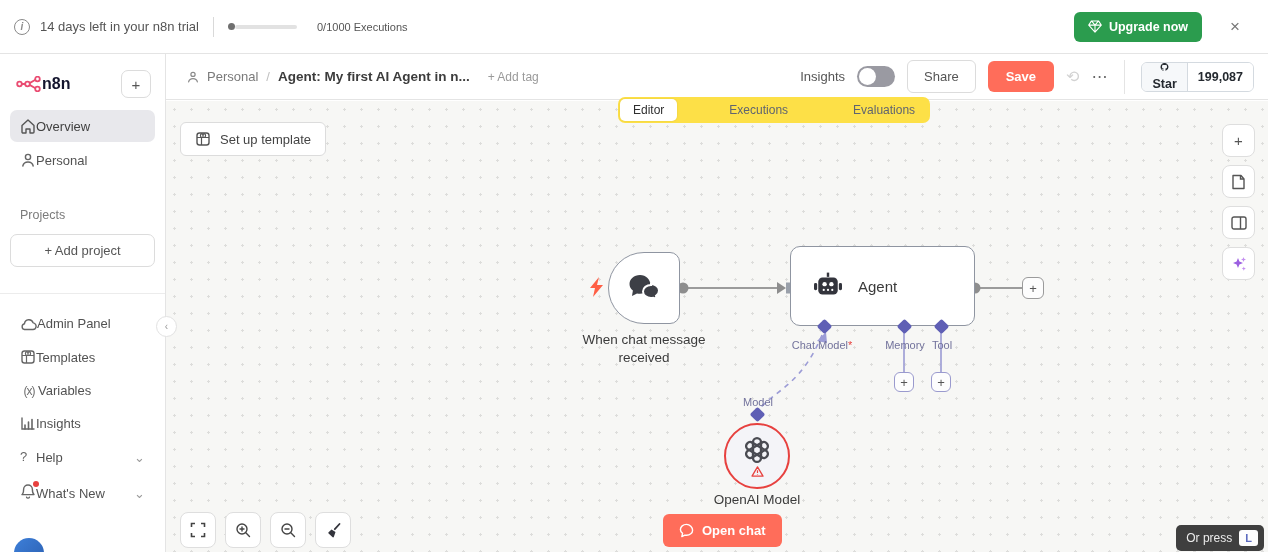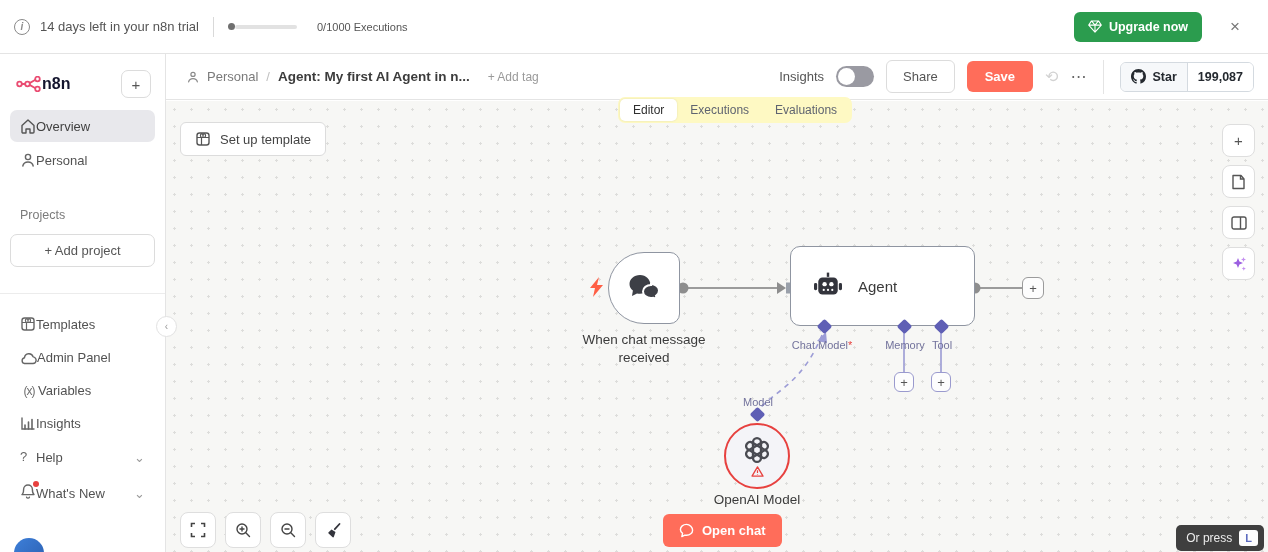--- a/index.html
+++ b/index.html
@@ -64,26 +64,26 @@
   .share-btn { background:#fff; border:1px solid #dcdcdc; border-radius:6px; padding:8px 16px;
                font-size:13px; color:#555; cursor:pointer; }
   .save-btn { background:#ff6d5a; border:none; border-radius:6px; padding:8px 18px;
               font-size:13px; font-weight:600; color:#fff; cursor:pointer; }
   .hist-icon { font-size:16px; color:#d2d2d2; }
   .more-icon { font-size:16px; color:#666; cursor:pointer; letter-spacing:1px; }
   .hdr-vdiv { width:1px; height:34px; background:#e4e4e4; margin:0 4px; }
   .star-widget { display:flex; align-items:stretch; border:1px solid #d4dae0; border-radius:6px;
                  overflow:hidden; cursor:pointer; height:30px; }
   .star-left { display:flex; align-items:center; gap:6px; padding:0 10px; background:#f6f8fa;
-               font-size:12.5px; font-weight:600; color:#24292f; border-right:1px solid #d4dae0; }
+               font-size:12.5px; font-weight:600; color:#24292f; border-right:1px solid #d4dae0;flex-direction:column; }
   .star-count { display:flex; align-items:center; padding:0 10px; font-size:12.5px; font-weight:600; color:#24292f; background:#fff; }
 
   
-  .tabs { position:absolute; left:452px; top:43px; z-index:20; display:flex; background:#fef9c3;
-          border-radius:7px; padding:2px; }
+  .tabs { position:absolute; left:452px; top:43px; z-index:20; display:flex; background:#fde047;
+          border-radius:7px; padding:2px;gap:39px; }
   .tab { font-size:12px; color:#5f6470; padding:4px 13px; border-radius:5px; cursor:pointer; white-space:nowrap; }
   .tab.active { background:#fff; color:#2f2f2f; box-shadow:0 0 2px rgba(0,0,0,.12); }
 
   
   .canvas { position:absolute; left:0; top:47px; width:1102px; height:451px; background-color:#f7f7f5;
             background-image:radial-gradient(circle,#dddddb 1.1px,transparent 1.1px); background-size:17px 17px; overflow:hidden; }
   .setup-btn { position:absolute; left:14px; top:21px; display:flex; align-items:center; gap:9px;
                background:#fff; border:1px solid #dcdcdc; border-radius:6px; padding:8px 14px;
                font-size:13px; color:#444; cursor:pointer; z-index:5; }
 
@@ -194,31 +194,31 @@
         </svg>
       <span>Personal</span>
     </div>
 
     <div class="side-heading">Projects</div>
     <button class="add-project">+ Add project</button>
 
     <div class="side-divider"></div>
 
     <div class="side-item">
+      <svg width="17" height="14" viewBox="0 0 17 14">
+          <path d="M4.5 12.5h8a3.3 3.3 0 0 0 .6-6.6 4.4 4.4 0 0 0-8.6.9A2.9 2.9 0 0 0 4.5 12.5z" fill="none" stroke="#666" stroke-width="1.4" stroke-linejoin="round"></path>
+        </svg>
+      <span>Admin Panel</span>
+    </div>
+    <div class="side-item">
       <svg width="16" height="16" viewBox="0 0 16 16">
           <rect x="2" y="2" width="12" height="12" rx="2.5" fill="none" stroke="#666" stroke-width="1.4"></rect>
           <path d="M2 6.5h12 M6.5 6.5V14 M6.5 6.5C5 5.5 5 3 6.8 2.6 8 2.4 8 4.8 8 6.5c0-1.7 0-4.1 1.2-3.9C11 3 11 5.5 9.5 6.5" fill="none" stroke="#666" stroke-width="1.2"></path>
         </svg>
       <span>Templates</span>
-    </div>
-    <div class="side-item">
-      <svg width="17" height="14" viewBox="0 0 17 14">
-          <path d="M4.5 12.5h8a3.3 3.3 0 0 0 .6-6.6 4.4 4.4 0 0 0-8.6.9A2.9 2.9 0 0 0 4.5 12.5z" fill="none" stroke="#666" stroke-width="1.4" stroke-linejoin="round"></path>
-        </svg>
-      <span>Admin Panel</span>
     </div>
     <div class="side-item">
       <span class="glyph-icon">(x)</span>
       <span>Variables</span>
     </div>
     <div class="side-item">
       <svg width="16" height="15" viewBox="0 0 16 15">
           <path d="M2 2v11h12" fill="none" stroke="#666" stroke-width="1.4" stroke-linecap="round"></path>
           <path d="M5 13V9 M8.5 13V6 M12 13V3.5" stroke="#666" stroke-width="1.6" stroke-linecap="round"></path>
         </svg>

